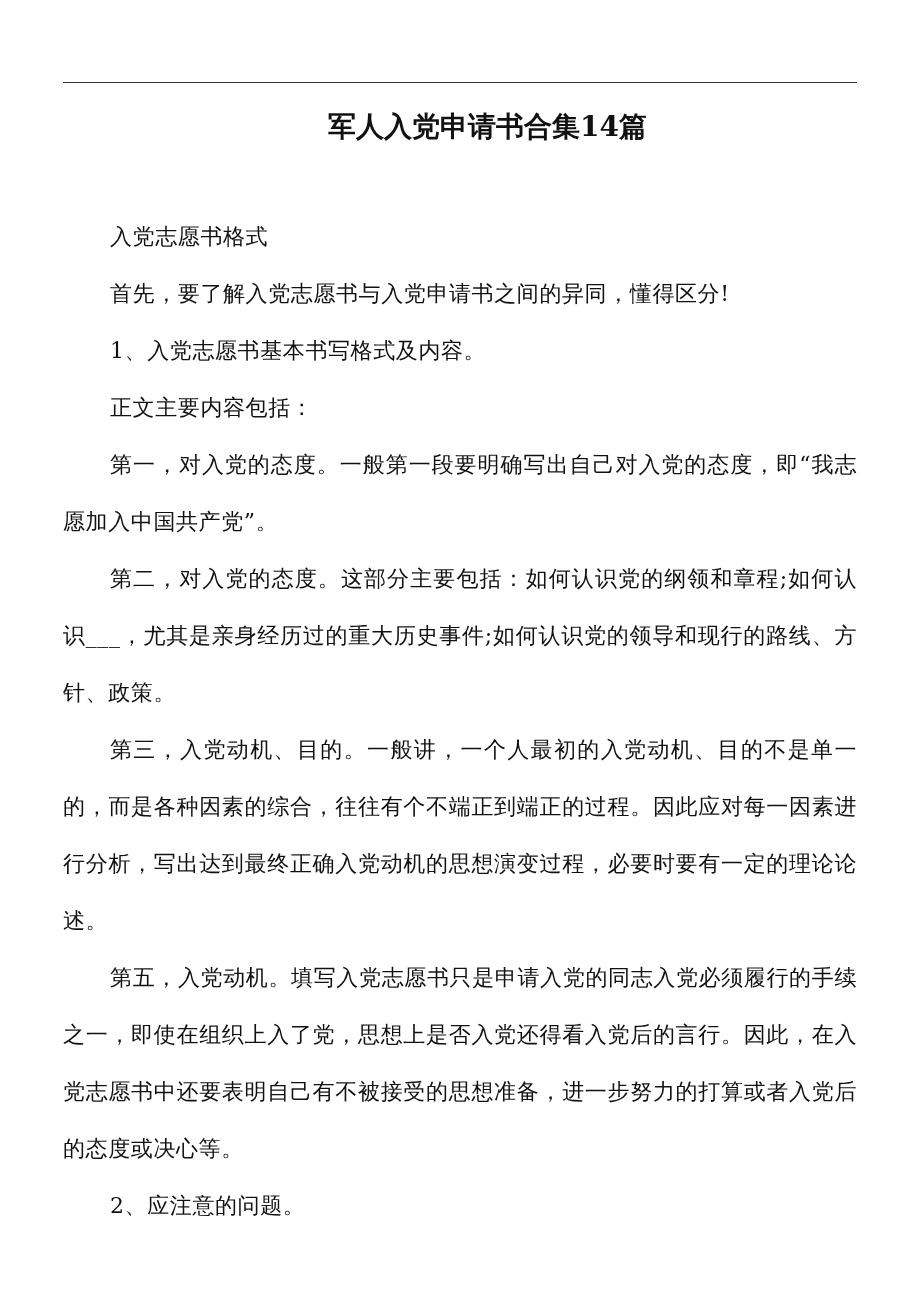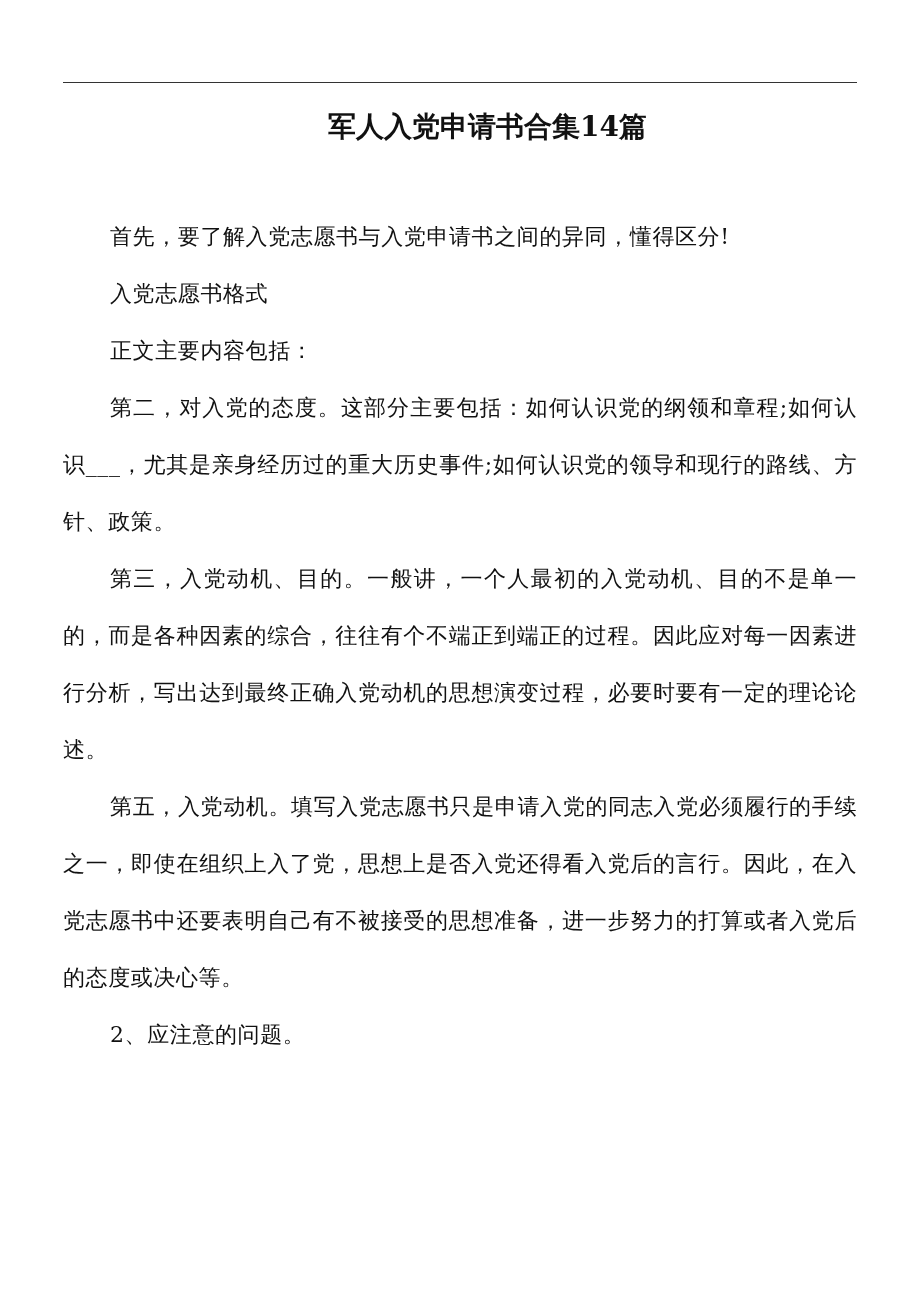--- a/index.html
+++ b/index.html
@@ -13,20 +13,22 @@
   .para { margin: 0; font-size: 22px; line-height: 57px; text-indent: 47px;
           text-align: justify; letter-spacing: 0.6px; }
 </style>
 </head>
 <body>
 
 <div class="rule"></div>
 <h1 class="title">军人入党申请书合集14篇</h1>
 
 <div class="content">
+  <p class="para">入党志愿书格式</p>
   <p class="para">首先，要了解入党志愿书与入党申请书之间的异同，懂得区分!</p>
-  <p class="para">入党志愿书格式</p>
+  <p class="para">1、入党志愿书基本书写格式及内容。</p>
   <p class="para">正文主要内容包括：</p>
+  <p class="para">第一，对入党的态度。一般第一段要明确写出自己对入党的态度，即“我志愿加入中国共产党”。</p>
   <p class="para">第二，对入党的态度。这部分主要包括：如何认识党的纲领和章程;如何认识___，尤其是亲身经历过的重大历史事件;如何认识党的领导和现行的路线、方针、政策。</p>
   <p class="para">第三，入党动机、目的。一般讲，一个人最初的入党动机、目的不是单一的，而是各种因素的综合，往往有个不端正到端正的过程。因此应对每一因素进行分析，写出达到最终正确入党动机的思想演变过程，必要时要有一定的理论论述。</p>
   <p class="para">第五，入党动机。填写入党志愿书只是申请入党的同志入党必须履行的手续之一，即使在组织上入了党，思想上是否入党还得看入党后的言行。因此，在入党志愿书中还要表明自己有不被接受的思想准备，进一步努力的打算或者入党后的态度或决心等。</p>
   <p class="para">2、应注意的问题。</p>
 </div>
 
 </body></html>

